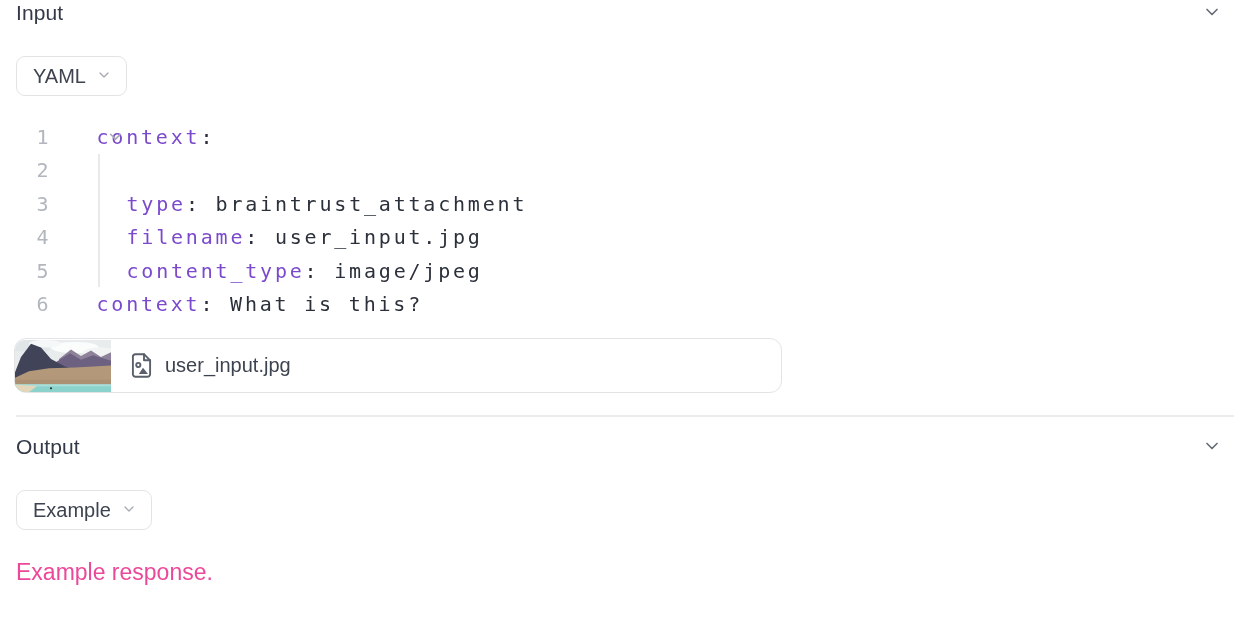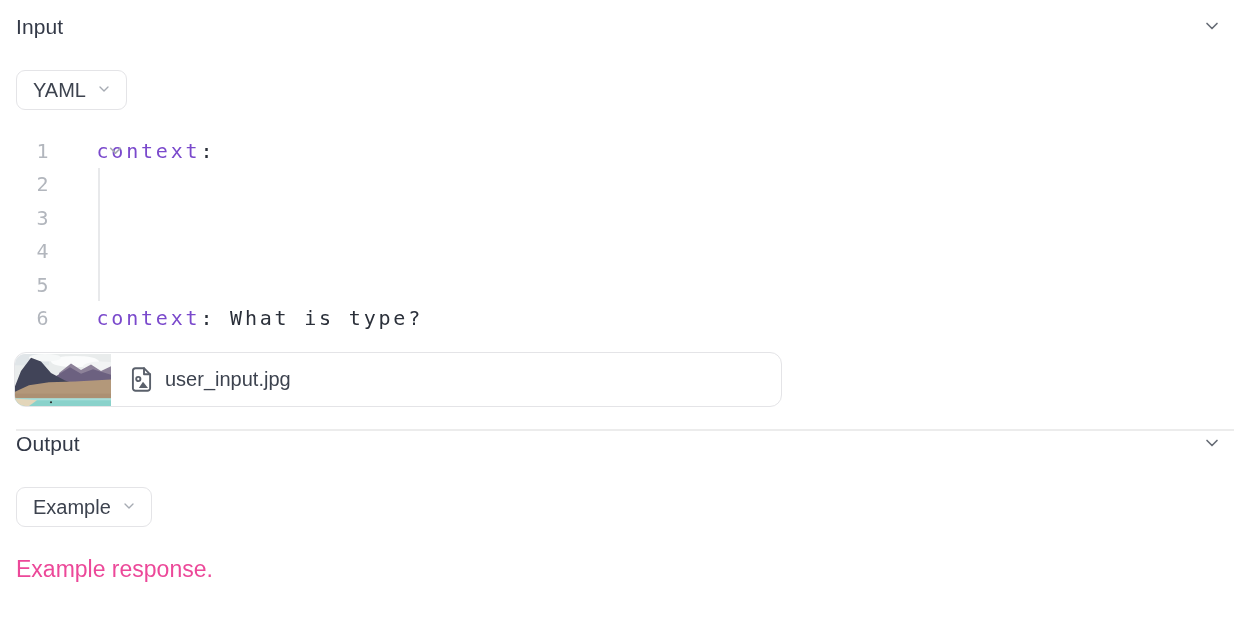--- a/index.html
+++ b/index.html
@@ -4,21 +4,20 @@
 <style>
   * { margin:0; padding:0; box-sizing:border-box; }
   html,body { background:#ffffff; }
   .page {
     position:relative;
     width:1250px; height:626px;
     background:#ffffff;
     font-family:"Liberation Sans", sans-serif;
     color:#343a46;
     overflow:hidden;
-    padding-top:14px;
   }
   
   .section-header {
     display:flex; justify-content:space-between; align-items:center;
     margin:0 26px 0 16px; height:26px;
   }
   .section-title { font-size:21px; font-weight:500; color:#333947; letter-spacing:.1px; }
   .collapse-btn { background:none; border:none; cursor:pointer; display:flex; align-items:center; padding:2px; }
   
   .format-btn {
@@ -51,21 +50,21 @@
     border:1.5px solid #e4e4e7; border-radius:12px; background:#fff; cursor:pointer;
   }
   .thumb {
     flex:none; width:96px; height:52px; border-radius:10px 0 0 10px; overflow:hidden;
   }
   .thumb svg { display:block; }
   .file-icon { flex:none; margin-left:20px; display:flex; align-items:center; }
   .attachment-name { margin-left:13px; font-size:20px; color:#3d434f; }
   
   .divider { margin:22px 16px 0 16px; height:2px; background:#ececec; border:none; }
-  .section-header.output { }
+  .section-header.output { margin-top:17px; }
   
   .response-text { margin:29px 0 0 16px; font-size:23px; line-height:27px; color:#ec4899; font-weight:400; }
 </style>
 </head>
 <body>
 
 <div class="page">
 
   <section>
     <div class="section-header">
@@ -106,36 +105,39 @@
       </div>
 
       <div class="code-line">
         <span class="ln">2</span>
         <span class="gutter"></span>
       </div>
 
       <div class="code-line">
         <span class="ln">3</span>
         <span class="gutter"></span>
+        <span class="code-text ind"><span class="yaml-key">type</span><span class="yaml-rest">: braintrust_attachment</span></span>
       </div>
 
       <div class="code-line">
         <span class="ln">4</span>
         <span class="gutter"></span>
+        <span class="code-text ind"><span class="yaml-key">filename</span><span class="yaml-rest">: user_input.jpg</span></span>
       </div>
 
       <div class="code-line">
         <span class="ln">5</span>
         <span class="gutter"></span>
+        <span class="code-text ind"><span class="yaml-key">content_type</span><span class="yaml-rest">: image/jpeg</span></span>
       </div>
 
       <div class="code-line">
         <span class="ln">6</span>
         <span class="gutter"></span>
-        <span class="code-text"><span class="yaml-key">context</span><span class="yaml-rest">: What is type?</span></span>
+        <span class="code-text"><span class="yaml-key">context</span><span class="yaml-rest">: What is this?</span></span>
       </div>
     </div>
 
     <div class="attachment">
       <div class="thumb">
         <svg width="96" height="52" viewBox="0 0 96 55" preserveAspectRatio="none">
           <rect width="96" height="55" fill="#e9ecec"></rect>
           <rect width="34" height="12" fill="#dde4e7" opacity="0.8"></rect>
           <ellipse cx="60" cy="8" rx="24" ry="6" fill="#fbfcfc"></ellipse>
           <ellipse cx="86" cy="13" rx="18" ry="5" fill="#f2f4f4"></ellipse>

